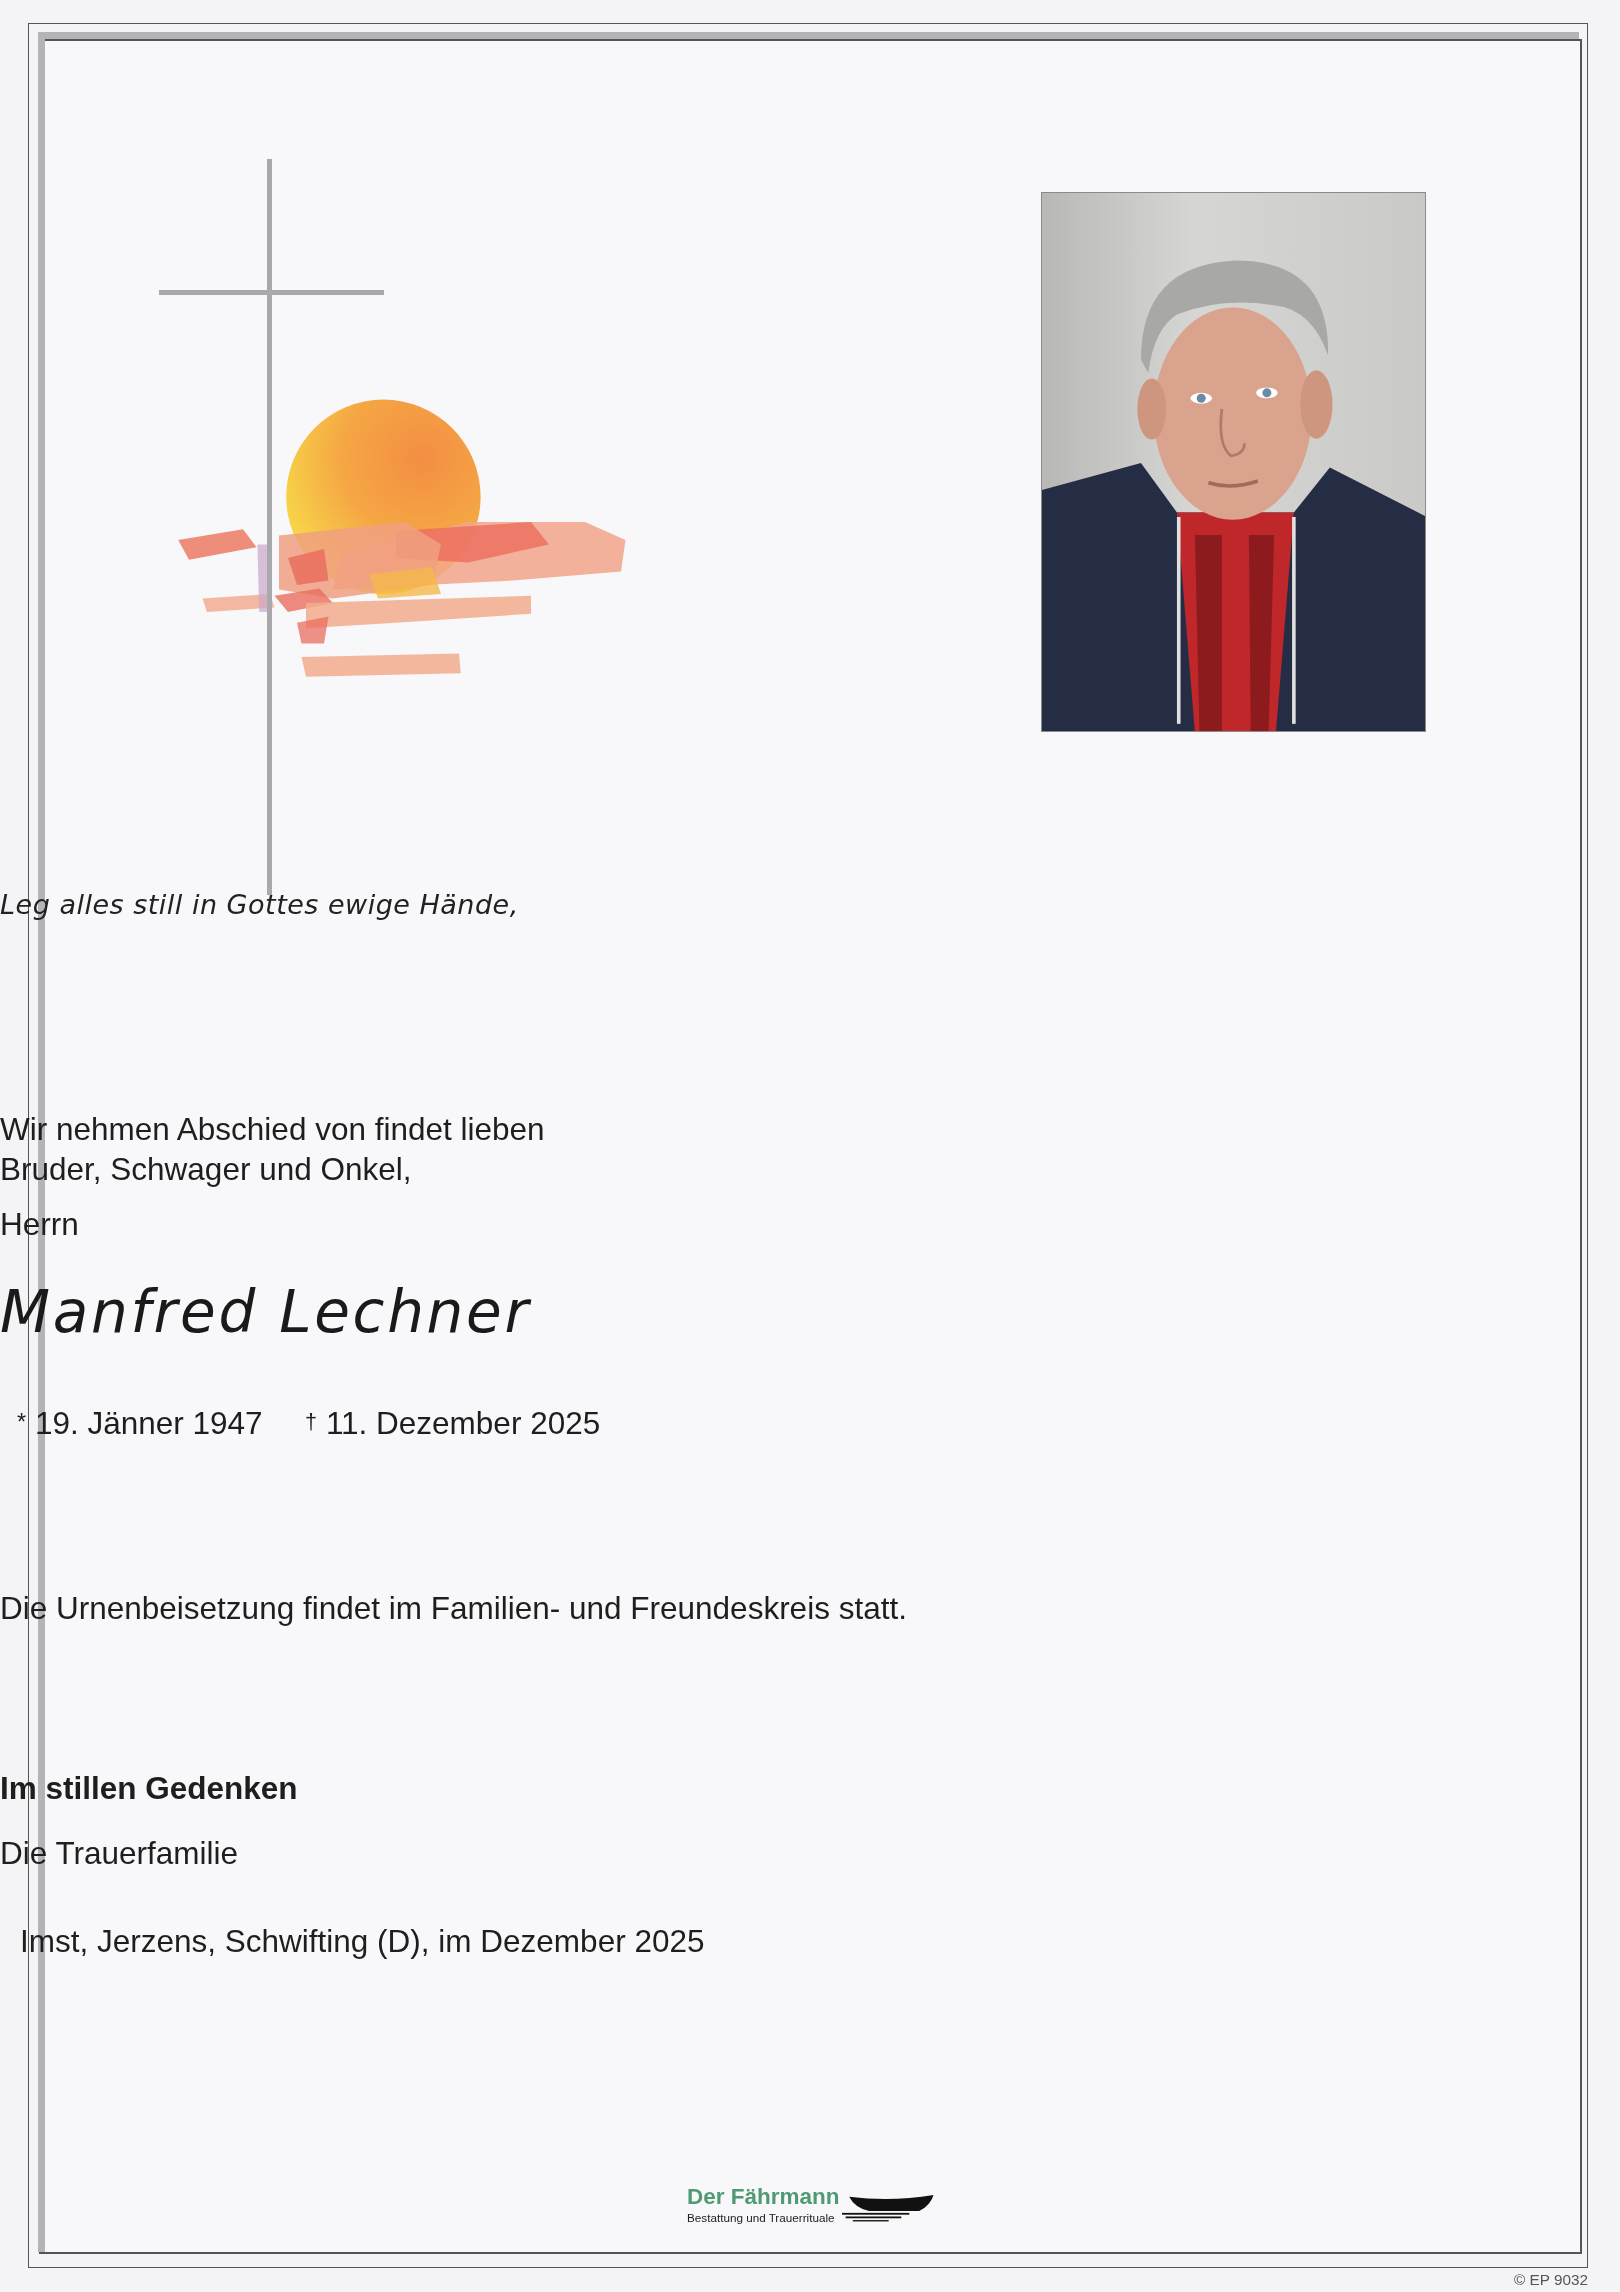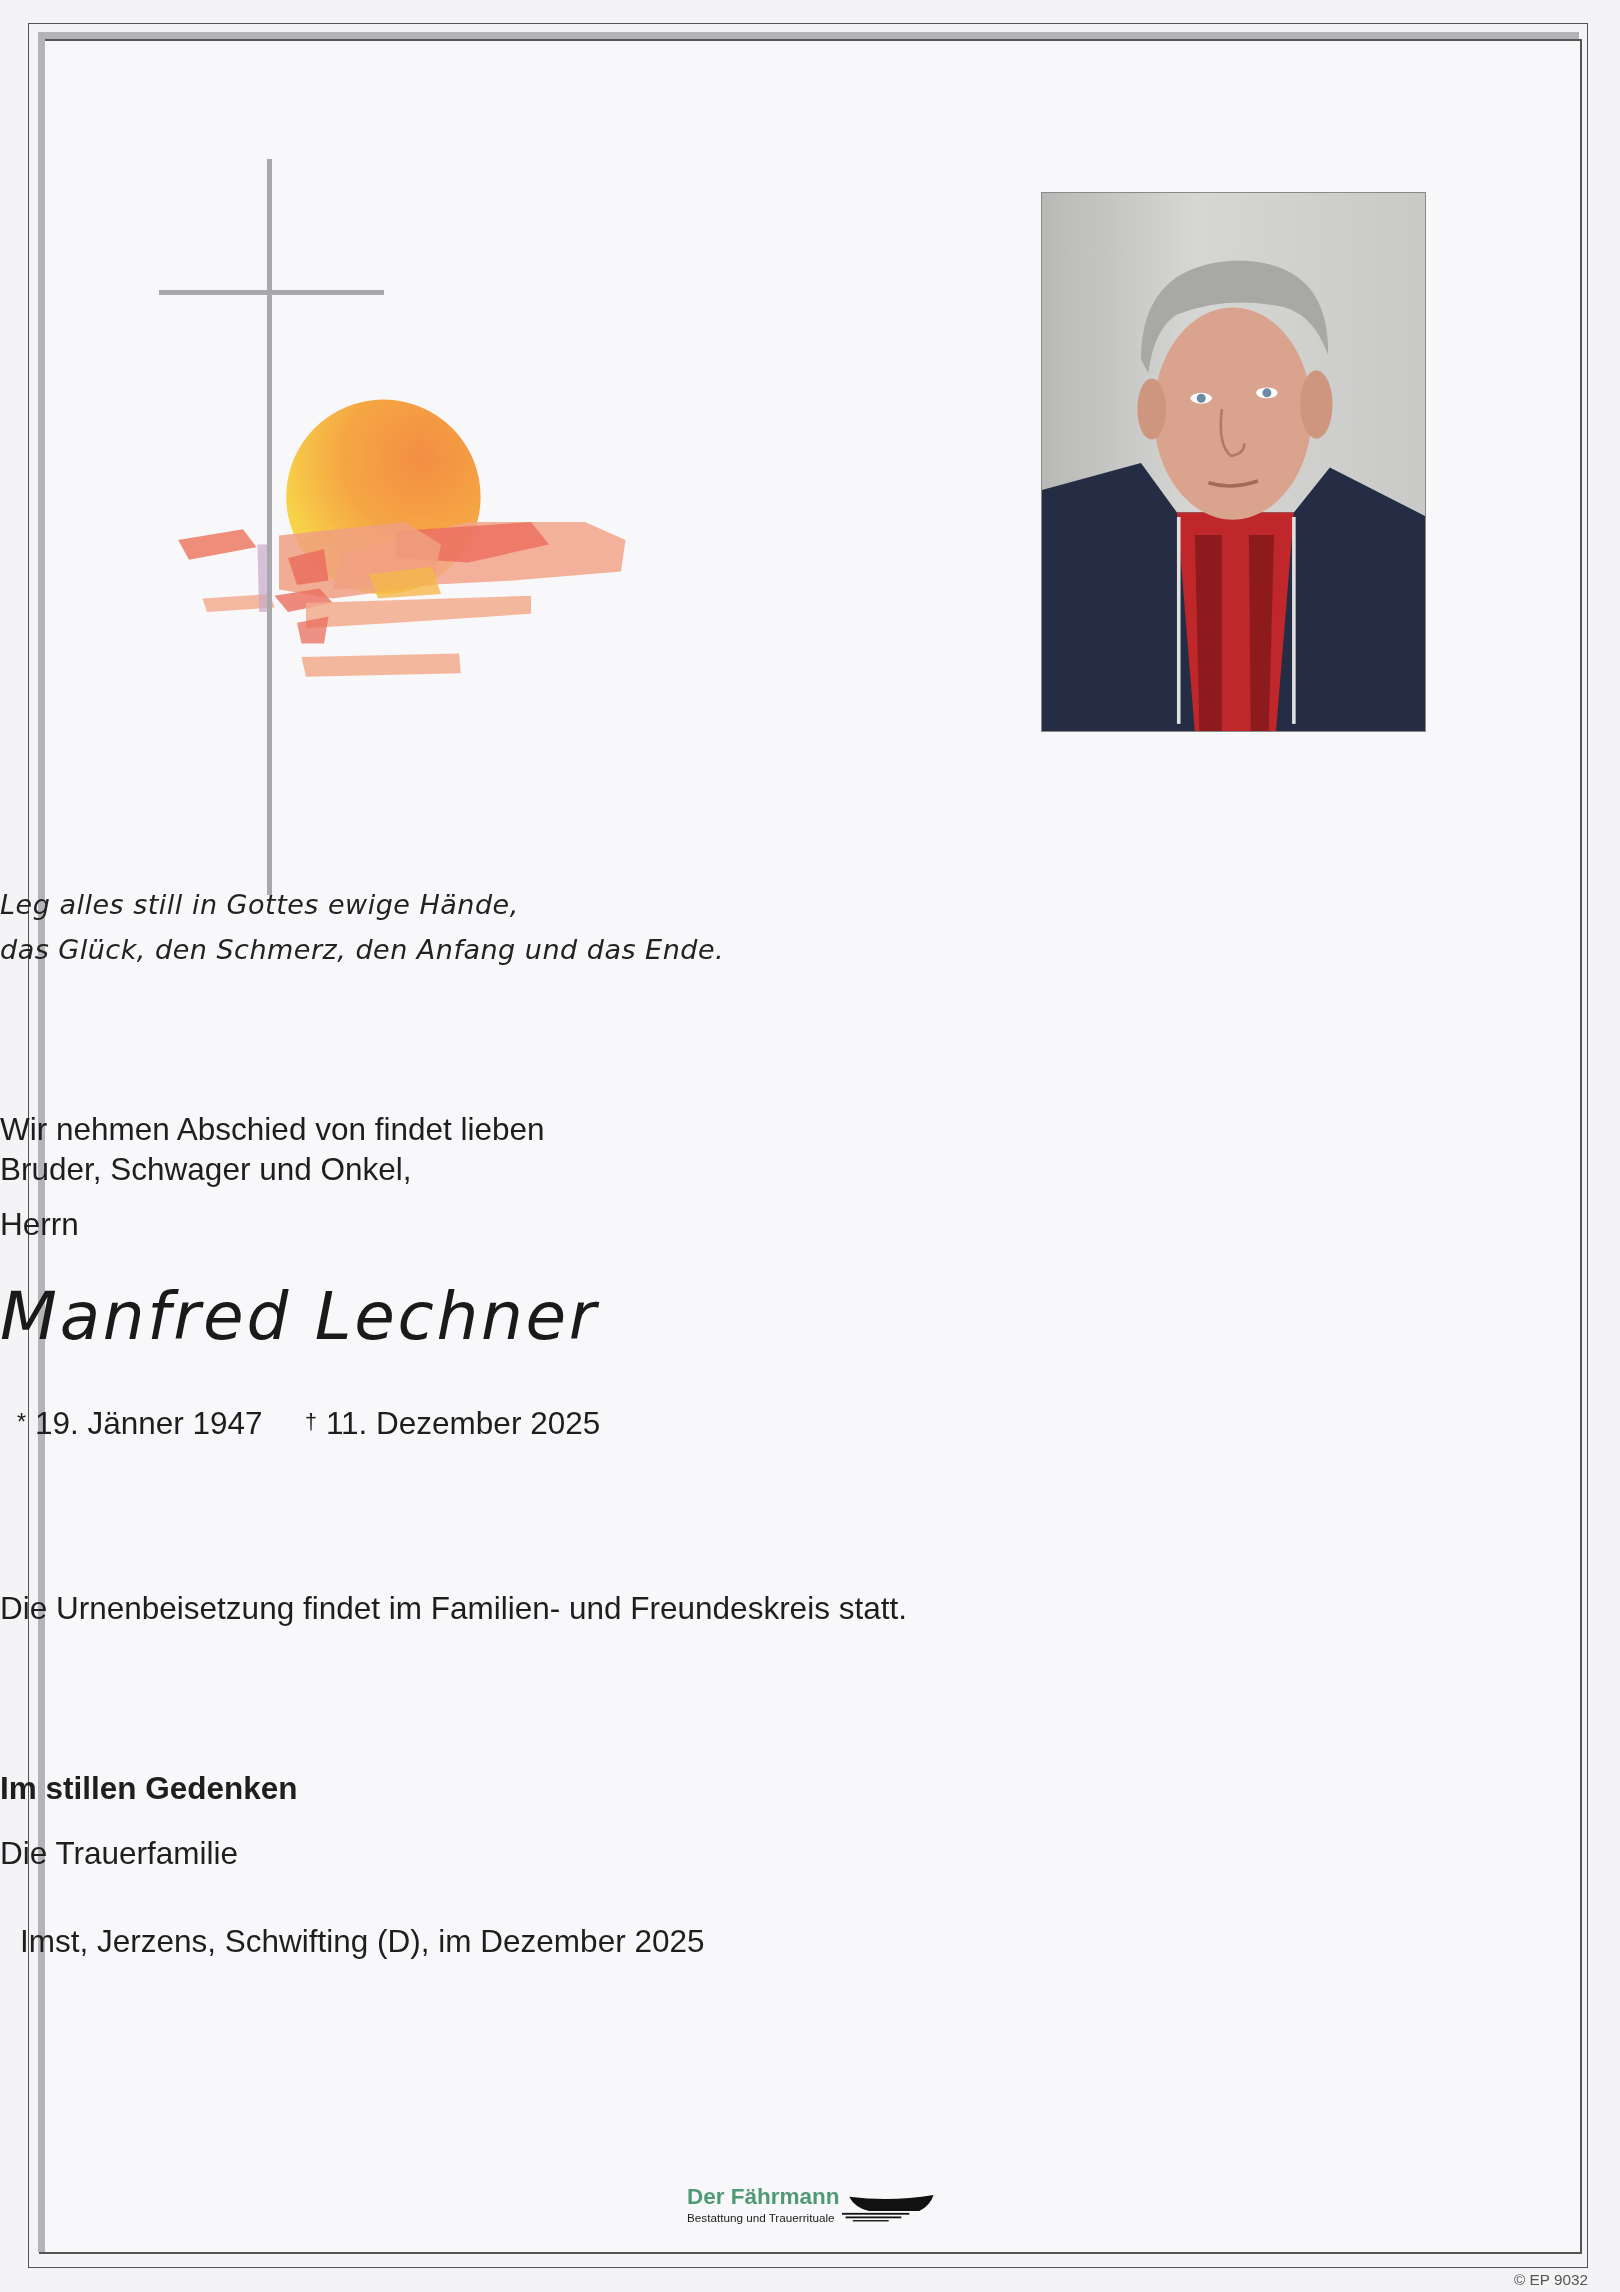--- a/index.html
+++ b/index.html
@@ -10,21 +10,21 @@
   .frame-band-tl { left:38px; top:31.5px; width:1541px; height:2220px; border-top:7.2px solid #b4b4b8; border-left:7.2px solid #b4b4b8; box-sizing:border-box; }
   .frame-inner { left:39px; top:39px; width:1543px; height:2215px; border:2.7px solid #555; box-sizing:border-box; background:#f8f8fa; }
   .cross-v { left:267px; top:159px; width:5.4px; height:736px; background:#a9a9ad; }
   .cross-h { left:159px; top:290px; width:225px; height:5.4px; background:#a9a9ad; }
   .photo { left:1041px; top:192px; width:385px; height:540px; border:1.8px solid #8a8a8a; box-sizing:border-box; overflow:hidden;
            background:linear-gradient(90deg,#b8b8b6 0%,#d6d6d4 40%,#c9c9c7 100%); }
   .ptxt { width:1620px; left:0; text-align:left; }
   .script { font-family:"DejaVu Sans", sans-serif; font-style:italic; font-weight:300; letter-spacing:0.5px; }
   .poem { font-size:27px; line-height:45px; color:#222; }
   .body-text { font-size:31.5px; color:#1e1e1e; }
-  .name { font-size:66px; letter-spacing:2.7px; color:#1a1a1a; }
+  .name { font-size:58px; letter-spacing:2.7px; color:#1a1a1a; }
   .footer-code { right:32px; top:2271px; font-size:15.3px; color:#555; }
   .logo-title { left:687px; top:2184px; font-size:22.5px; font-weight:bold; color:#4f9a73; }
   .logo-sub { left:687px; top:2211px; font-size:11.7px; color:#222; }
 </style>
 </head>
 <body>
 
 <div class="abs frame-outer"></div>
 <div class="abs frame-inner"></div>
 <div class="abs frame-band-tl"></div>
@@ -71,21 +71,20 @@
     <circle cx="177" cy="228" r="5" fill="#6b8aa5"></circle>
     <ellipse cx="250" cy="222" rx="12" ry="6" fill="#ffffff"></ellipse>
     <circle cx="250" cy="222" r="5" fill="#6b8aa5"></circle>
     <path d="M200 240 Q195 280 210 292 Q225 290 225 278" stroke="#b07a66" stroke-width="3" fill="none"></path>
     <path d="M185 322 Q210 330 240 320" stroke="#a5695a" stroke-width="4" fill="none"></path>
   </svg>
 </div>
 
 <div class="abs ptxt script poem" style="top:882px;">
   <div>Leg alles still in Gottes ewige Hände,</div>
-  <div>das Glück, den Schmerz, den Anfang und das Ende.</div>
 </div>
 
 <div class="abs ptxt body-text" style="top:1111px;">Wir nehmen Abschied von findet lieben</div>
 <div class="abs ptxt body-text" style="top:1151px;">Bruder, Schwager und Onkel,</div>
 <div class="abs ptxt body-text" style="top:1206px;">Herrn</div>
 
 <div class="abs ptxt script name" style="top:1278px;">Manfred Lechner</div>
 
 <div class="abs ptxt body-text" style="top:1405px;margin-left:17px;">
   <span style="font-size:23.4px;vertical-align:3.6px;">*</span>

